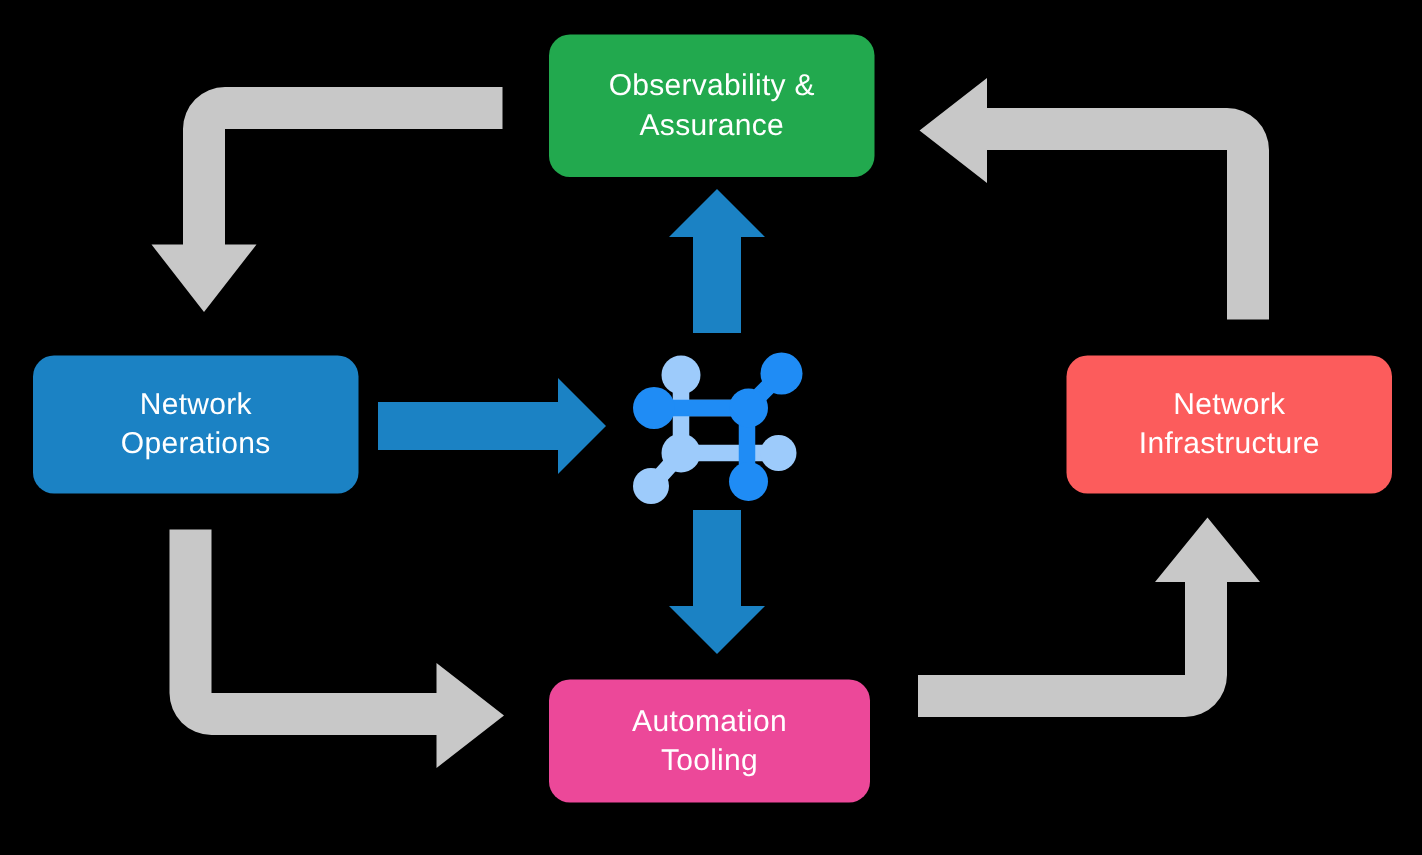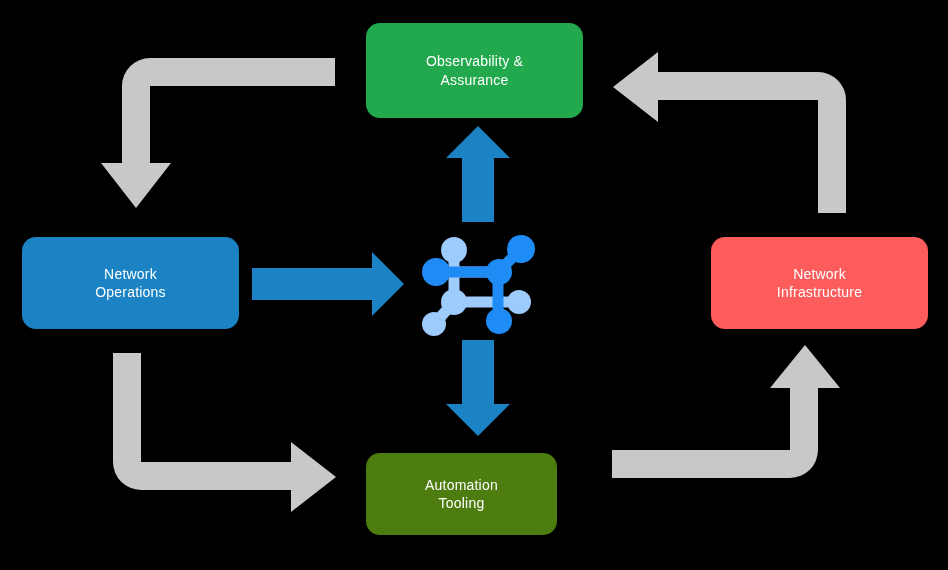--- a/index.html
+++ b/index.html
@@ -17,21 +17,21 @@
   }
   .node-box {
     position: absolute;
     display: flex;
     align-items: center;
     justify-content: center;
     border-radius: 14px;
     box-sizing: border-box;
     text-align: center;
     color: #ffffff;
-    font-size: 14px;
+    font-size: 20px;
     line-height: 1.32;
     font-weight: 400;
     letter-spacing: 0.2px;
     padding: 4px 10px;
   }
   .node-label {
     display: block;
     white-space: pre-line;
   }
   .box-observability {
@@ -40,22 +40,22 @@
   }
   .box-netops {
     left: 22px; top: 237px; width: 217px; height: 92px;
     background: #1b82c4;
   }
   .box-netinfra {
     left: 711px; top: 237px; width: 217px; height: 92px;
     background: #fc5c5c;
   }
   .box-automation {
-    left: 366px; top: 453px; width: 191px; height: 82px;
-    background: #4d7c0f;
+    left: 366px; top: 453px; width: 214px; height: 82px;
+    background: #ec4899;
     justify-content: center;
   }
   .svg-layer {
     position: absolute;
     left: 0; top: 0;
     width: 948px;
     height: 570px;
   }
   .center-icon {
     position: absolute;

